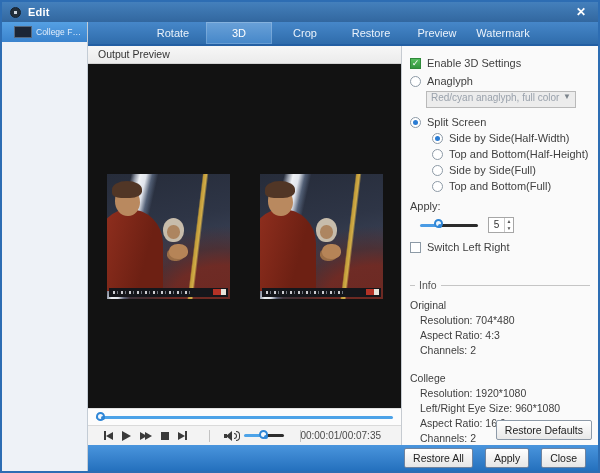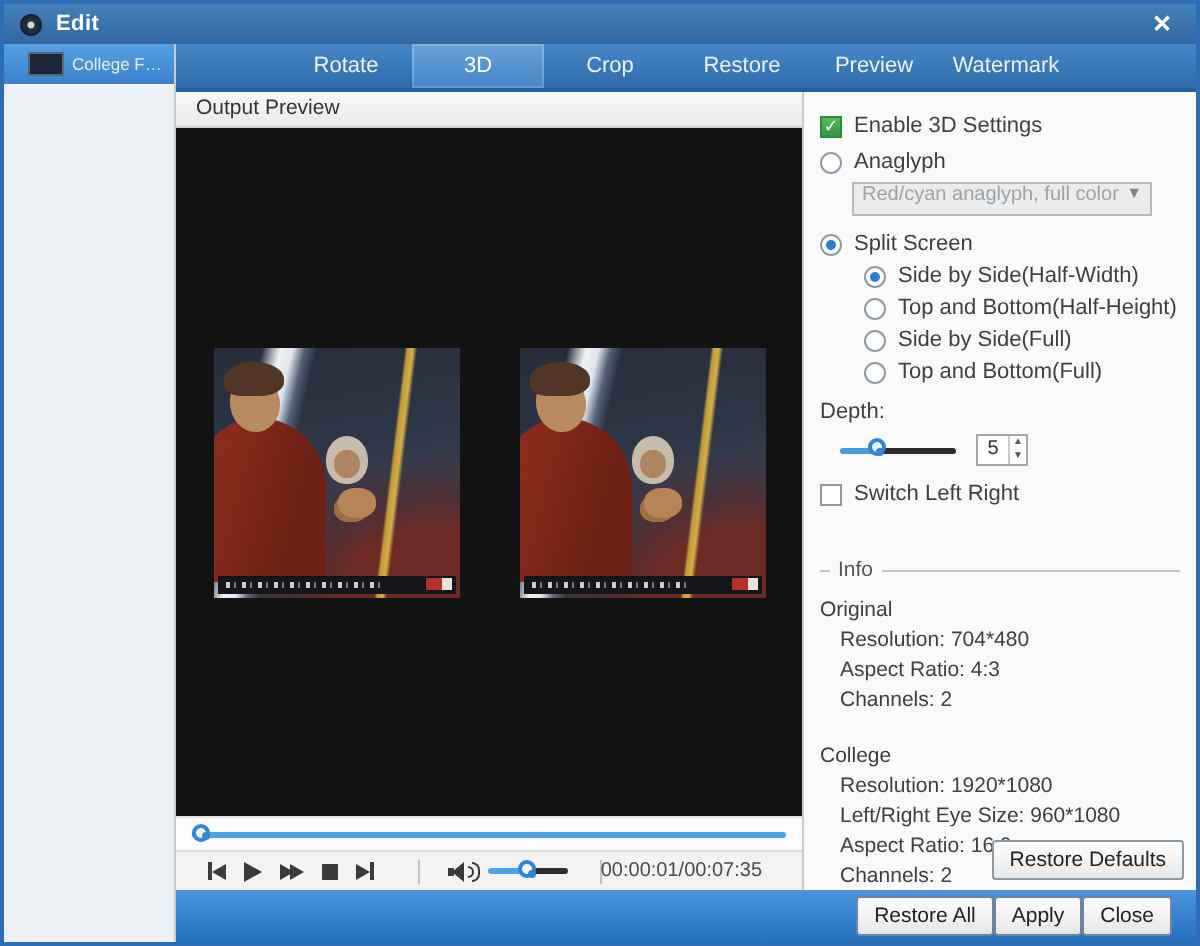--- a/index.html
+++ b/index.html
@@ -98,21 +98,21 @@
   .spin-arrows { width:9px; border-left:1px solid #c9c9c9; display:flex; flex-direction:column; }
   .spin-arrows span { flex:1; font-size:5px; line-height:7px; text-align:center; color:#555; cursor:default; }
   .info-legend { display:flex; align-items:center; margin-top:26px; color:#555; font-size:10.5px; }
   .info-legend::before { content:""; width:5px; height:1px; background:#c5c5c5; margin-right:4px; }
   .info-legend::after { content:""; flex:1; height:1px; background:#c5c5c5; margin-left:4px; }
   .info-label { margin-top:8px; font-size:10.5px; }
   .info-row { margin:3px 0 0 10px; font-size:10.5px; }
   .restore-defaults { position:absolute; right:6px; bottom:5px; padding:3px 8px; font-size:10.5px; color:#222; background:linear-gradient(180deg,#ffffff,#e8e8e8); border:1px solid #8d9aa8; border-radius:2px; cursor:default; font-family:"Liberation Sans",sans-serif; }
 
   
-  .footer { height:26px; flex:0 0 26px; background:linear-gradient(180deg,#4a95dd,#2470bd); display:flex; align-items:center; justify-content:flex-end; gap:0; padding-right:12px; }
+  .footer { height:26px; flex:0 0 26px; background:linear-gradient(180deg,#4a95dd,#2470bd); display:flex; align-items:center; justify-content:flex-end; gap:12px; padding-right:12px; }
   .fbtn { min-width:44px; padding:3px 8px; font-size:10.5px; color:#222; background:linear-gradient(180deg,#ffffff,#e6e6e6); border:1px solid #6f84a0; border-radius:2px; cursor:default; font-family:"Liberation Sans",sans-serif; }
 </style>
 </head>
 <body>
 
 <div class="window">
 
   <div class="titlebar">
     <span class="gear"></span>
     <span class="title-text">Edit</span>
@@ -230,21 +230,21 @@
           </div>
           <div class="crow mt4 indent">
             <span class="radio"></span>
             <span>Side by Side(Full)</span>
           </div>
           <div class="crow mt4 indent">
             <span class="radio"></span>
             <span>Top and Bottom(Full)</span>
           </div>
 
-          <div class="mt8">Depth:</div>
+          <div class="mt8">Apply:</div>
           <div class="depth-row">
             <div class="depth-track">
               <div class="depth-handle"></div>
             </div>
             <div class="spinner">
               <span class="spin-val">5</span>
               <span class="spin-arrows">
                 <span>▲</span>
                 <span>▼</span>
               </span>

